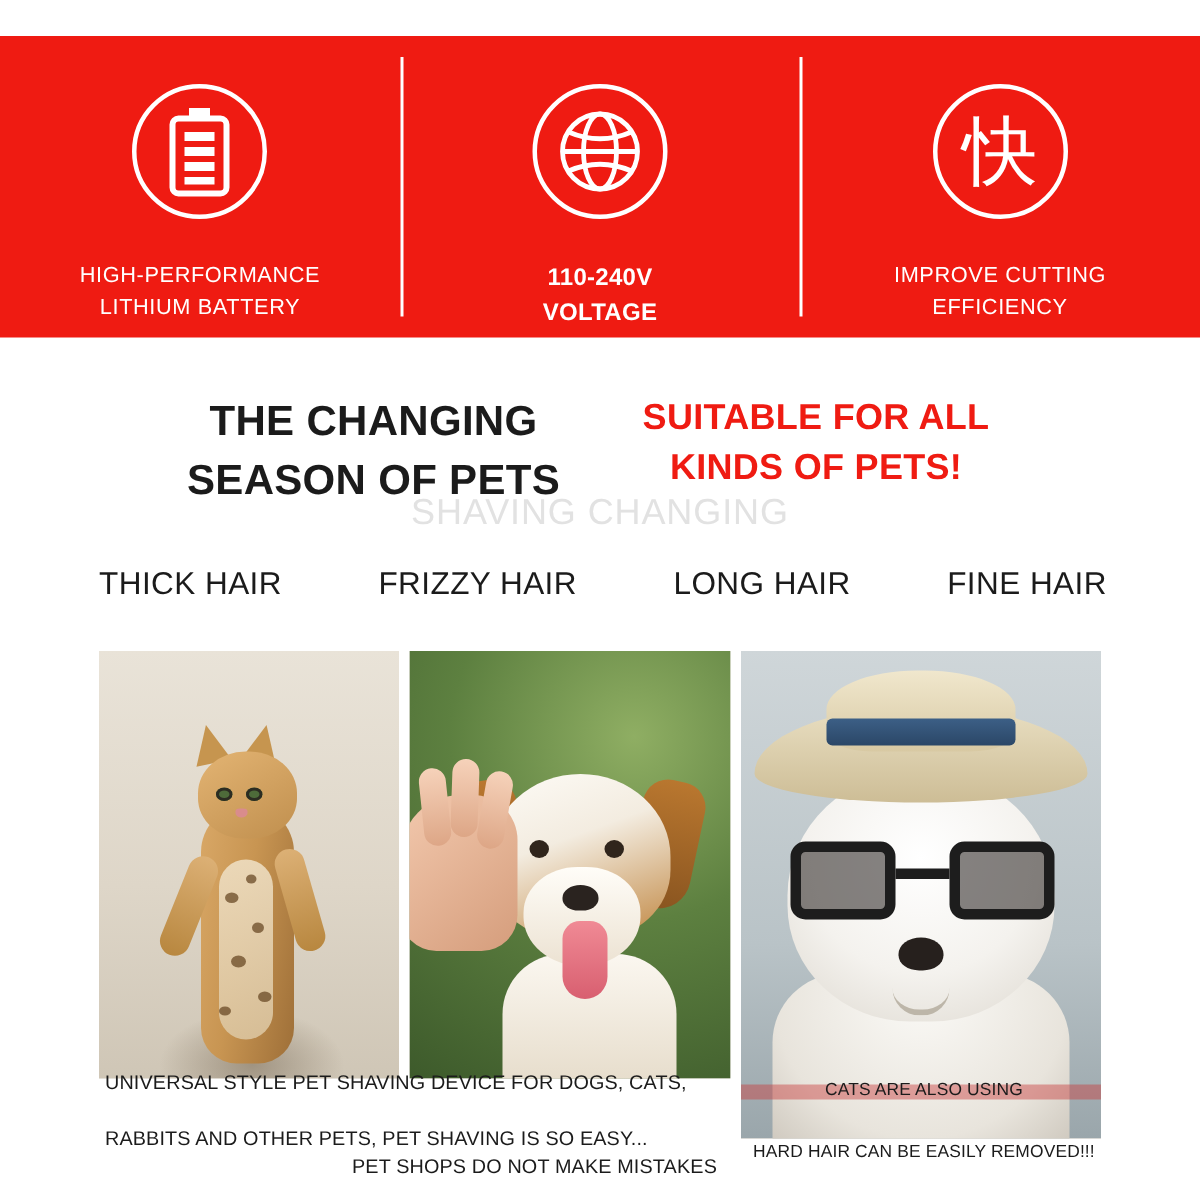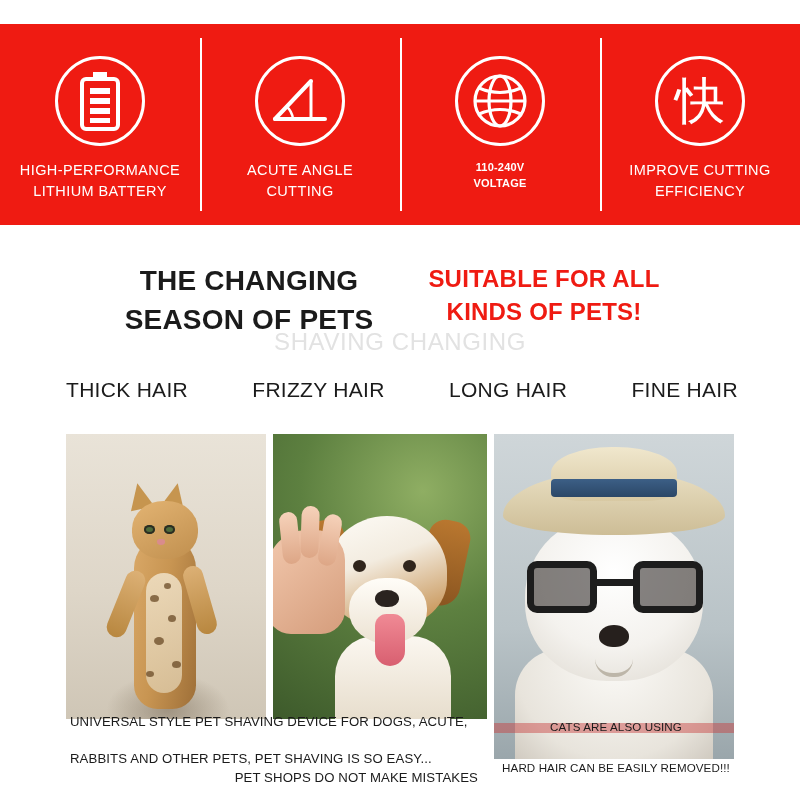--- a/index.html
+++ b/index.html
@@ -49,31 +49,31 @@
     width: 90px;
     height: 90px;
     border: 3px solid #ffffff;
     border-radius: 50%;
     display: flex;
     align-items: center;
     justify-content: center;
     box-sizing: border-box;
   }
   .feature-label {
-    margin-top: 14px;
+    margin-top: 28px;
     color: #ffffff;
     font-size: 14.5px;
     line-height: 1.45;
     text-align: center;
     letter-spacing: 0.4px;
     font-weight: 400;
     white-space: pre-line;
   }
   .feature-label.small {
-    font-size: 11px;
+    font-size: 16px;
     font-weight: 700;
     letter-spacing: 0.2px;
   }
   .cjk-glyph {
     color: #ffffff;
     font-size: 50px;
     line-height: 1;
     font-family: "DejaVu Sans", sans-serif;
     font-weight: 400;
   }
@@ -428,32 +428,20 @@
         <rect x="13" y="18" width="20" height="6" fill="#ffffff"></rect>
         <rect x="13" y="28" width="20" height="6" fill="#ffffff"></rect>
         <rect x="13" y="38" width="20" height="6" fill="#ffffff"></rect>
         <rect x="13" y="48" width="20" height="5" fill="#ffffff"></rect>
       </svg>
     </div>
     <div class="feature-label">HIGH-PERFORMANCE
 LITHIUM BATTERY</div>
   </div>
 
-  <div class="feature">
-    <div class="circle">
-      <svg width="58" height="52" viewBox="0 0 58 52" aria-hidden="true">
-        <path d="M4 44 L54 44" stroke="#ffffff" stroke-width="4" fill="none" stroke-linecap="round"></path>
-        <path d="M4 44 L40 6" stroke="#ffffff" stroke-width="4" fill="none" stroke-linecap="round"></path>
-        <path d="M40 6 L40 44" stroke="#ffffff" stroke-width="3" fill="none"></path>
-        <path d="M22 44 A20 20 0 0 0 15 31" stroke="#ffffff" stroke-width="2.5" fill="none"></path>
-      </svg>
-    </div>
-    <div class="feature-label">ACUTE ANGLE
-CUTTING</div>
-  </div>
 
   <div class="feature">
     <div class="circle">
       <svg width="56" height="56" viewBox="0 0 56 56" aria-hidden="true">
         <circle cx="28" cy="28" r="25" fill="none" stroke="#ffffff" stroke-width="3.2"></circle>
         <ellipse cx="28" cy="28" rx="11" ry="25" fill="none" stroke="#ffffff" stroke-width="3.2"></ellipse>
         <line x1="3" y1="28" x2="53" y2="28" stroke="#ffffff" stroke-width="3.2"></line>
         <path d="M7 15 Q28 24 49 15" fill="none" stroke="#ffffff" stroke-width="3.2"></path>
         <path d="M7 41 Q28 32 49 41" fill="none" stroke="#ffffff" stroke-width="3.2"></path>
       </svg>
@@ -546,21 +534,21 @@
       </div>
       <div class="nose"></div>
       <div class="mouth"></div>
     </div>
     <div class="stripe"></div>
   </div>
 
 </div>
 
 <div class="caption-left">
-  <span>UNIVERSAL STYLE PET SHAVING DEVICE FOR DOGS, ACUTE,</span><br>
+  <span>UNIVERSAL STYLE PET SHAVING DEVICE FOR DOGS, CATS,</span><br>
   <span>RABBITS AND OTHER PETS, PET SHAVING IS SO EASY...</span>
   <span class="last">PET SHOPS DO NOT MAKE MISTAKES</span>
 </div>
 
 <div class="caption-right">
   <span>CATS ARE ALSO USING</span><br>
   <span>HARD HAIR CAN BE EASILY REMOVED!!!</span>
 </div>
 
 </body></html>

